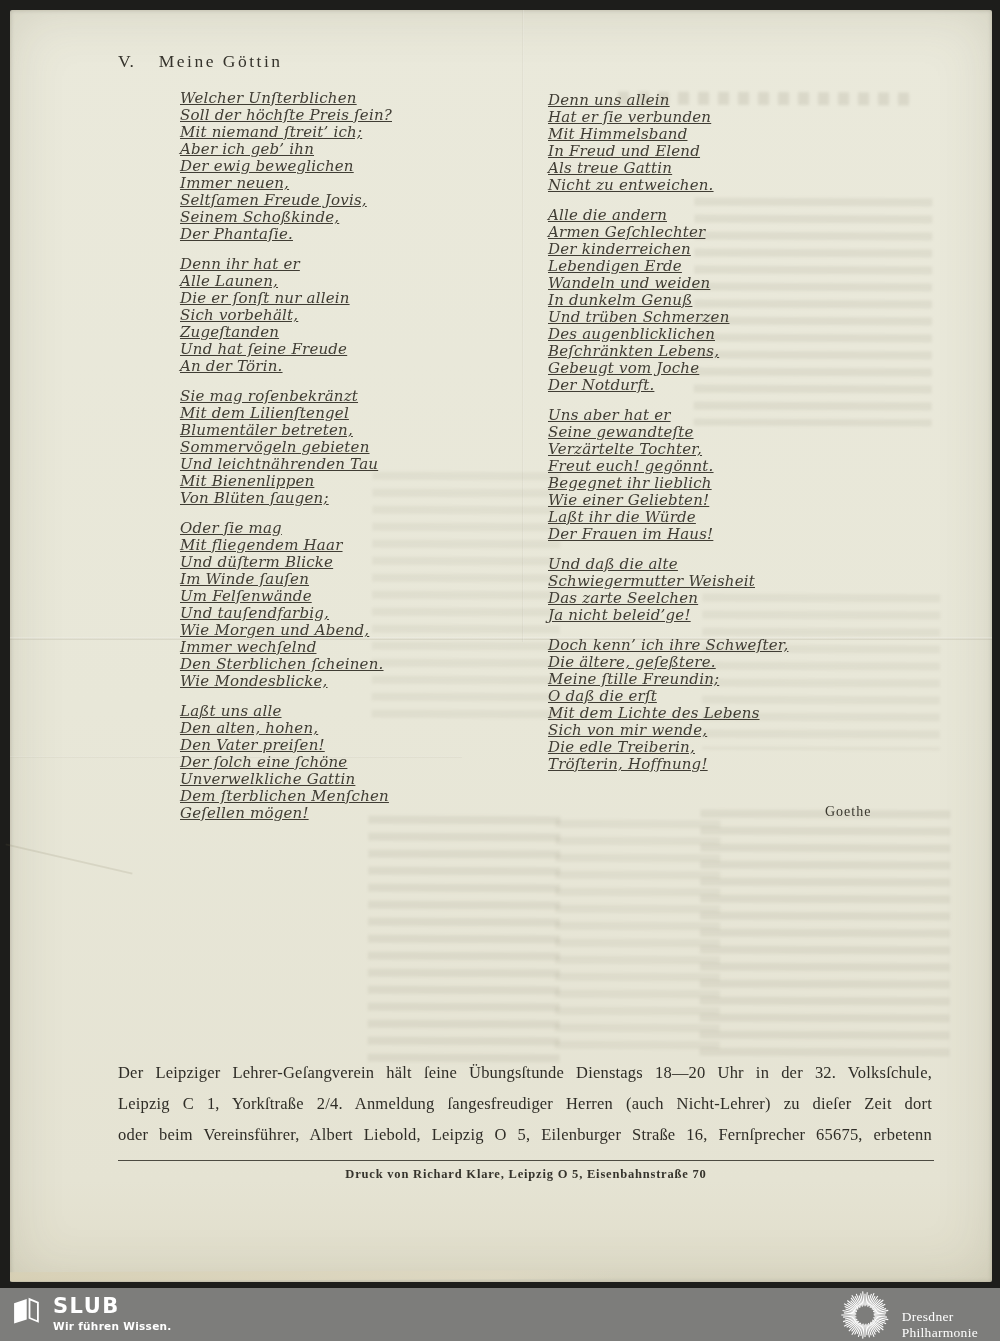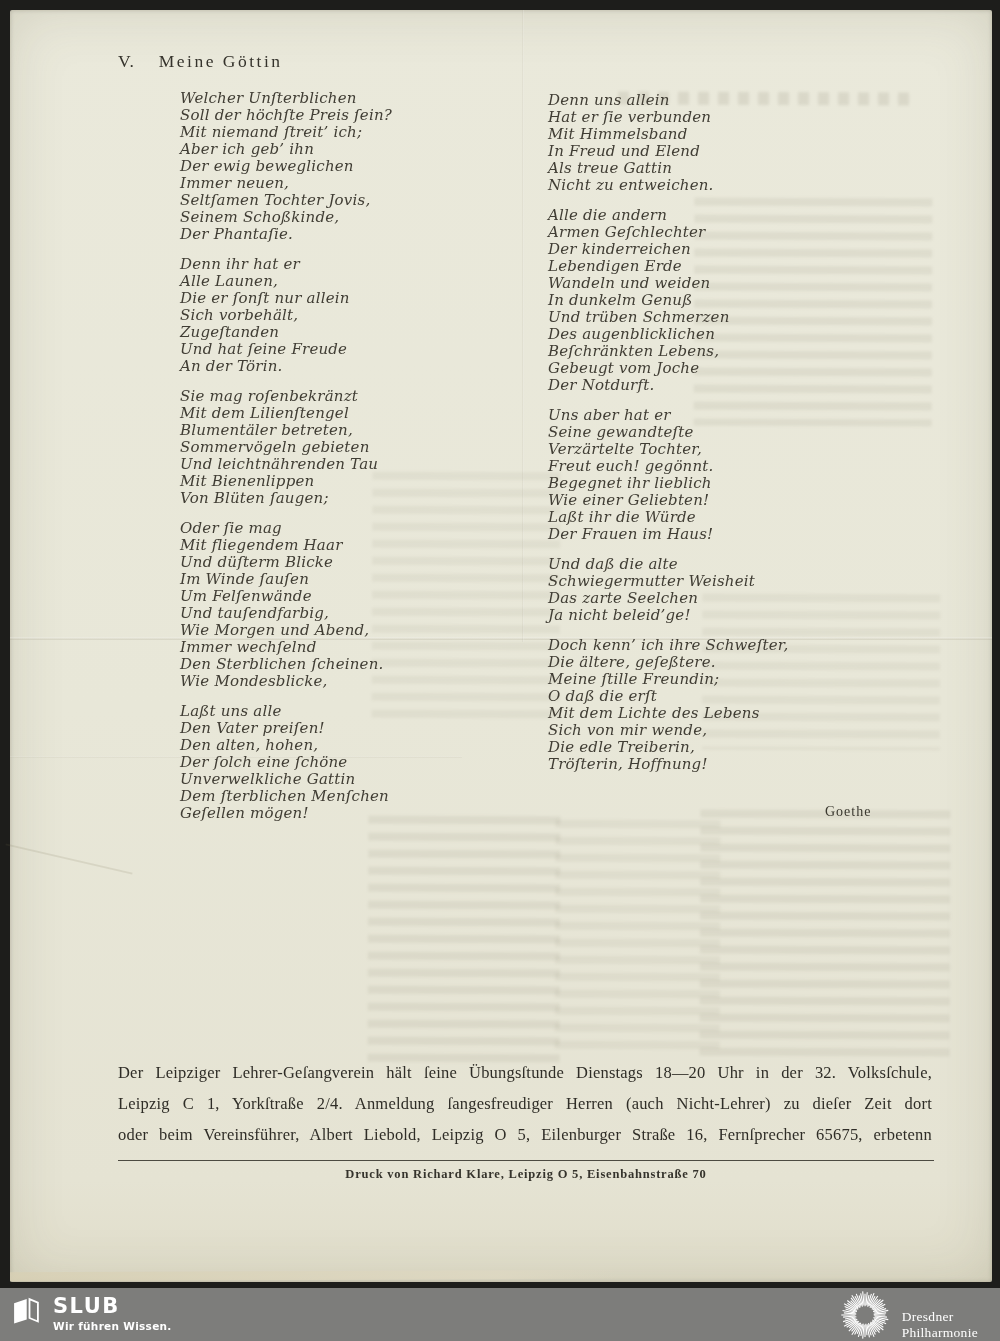--- a/index.html
+++ b/index.html
@@ -70,20 +70,21 @@
   }
   .doc-title .numeral { margin-right: 24px; letter-spacing: 1px; }
 
   .poem-col {
     position: absolute;
     font-family: "DejaVu Serif", serif;
     font-style: italic;
     font-size: 15px; line-height: 17px;
     color: #403d34;
     letter-spacing: .2px;
+    text-decoration: underline;
   }
   .poem-col-left  { left: 170px; top: 80px; width: 330px; }
   .poem-col-right { left: 538px; top: 82px; width: 340px; }
   .stanza { margin-bottom: 13px; }
   .poem-line { white-space: pre; }
 
   .author-sig {
     position: absolute; left: 815px; top: 784px;
     font-size: 14px; color: #3a382f; letter-spacing: 1px; margin-top: 10px;
   }
@@ -152,21 +153,21 @@
   </div>
 
   <div class="poem-col poem-col-left">
       <div class="stanza">
         <div class="poem-line">Welcher Unſterblichen</div>
         <div class="poem-line">Soll der höchſte Preis ſein?</div>
         <div class="poem-line">Mit niemand ſtreit’ ich;</div>
         <div class="poem-line">Aber ich geb’ ihn</div>
         <div class="poem-line">Der ewig beweglichen</div>
         <div class="poem-line">Immer neuen,</div>
-        <div class="poem-line">Seltſamen Tochter Jovis,</div>
+        <div class="poem-line">Seltſamen Freude Jovis,</div>
         <div class="poem-line">Seinem Schoßkinde,</div>
         <div class="poem-line">Der Phantaſie.</div>
       </div>
       <div class="stanza">
         <div class="poem-line">Denn ihr hat er</div>
         <div class="poem-line">Alle Launen,</div>
         <div class="poem-line">Die er ſonſt nur allein</div>
         <div class="poem-line">Sich vorbehält,</div>
         <div class="poem-line">Zugeſtanden</div>
         <div class="poem-line">Und hat ſeine Freude</div>
@@ -188,22 +189,22 @@
         <div class="poem-line">Im Winde ſauſen</div>
         <div class="poem-line">Um Felſenwände</div>
         <div class="poem-line">Und tauſendfarbig,</div>
         <div class="poem-line">Wie Morgen und Abend,</div>
         <div class="poem-line">Immer wechſelnd</div>
         <div class="poem-line">Den Sterblichen ſcheinen.</div>
         <div class="poem-line">Wie Mondesblicke,</div>
       </div>
       <div class="stanza">
         <div class="poem-line">Laßt uns alle</div>
+        <div class="poem-line">Den alten, hohen,</div>
         <div class="poem-line">Den Vater preiſen!</div>
-        <div class="poem-line">Den alten, hohen,</div>
         <div class="poem-line">Der ſolch eine ſchöne</div>
         <div class="poem-line">Unverwelkliche Gattin</div>
         <div class="poem-line">Dem ſterblichen Menſchen</div>
         <div class="poem-line">Geſellen mögen!</div>
       </div>
     </div>
   <div class="poem-col poem-col-right">
       <div class="stanza">
         <div class="poem-line">Denn uns allein</div>
         <div class="poem-line">Hat er ſie verbunden</div>

